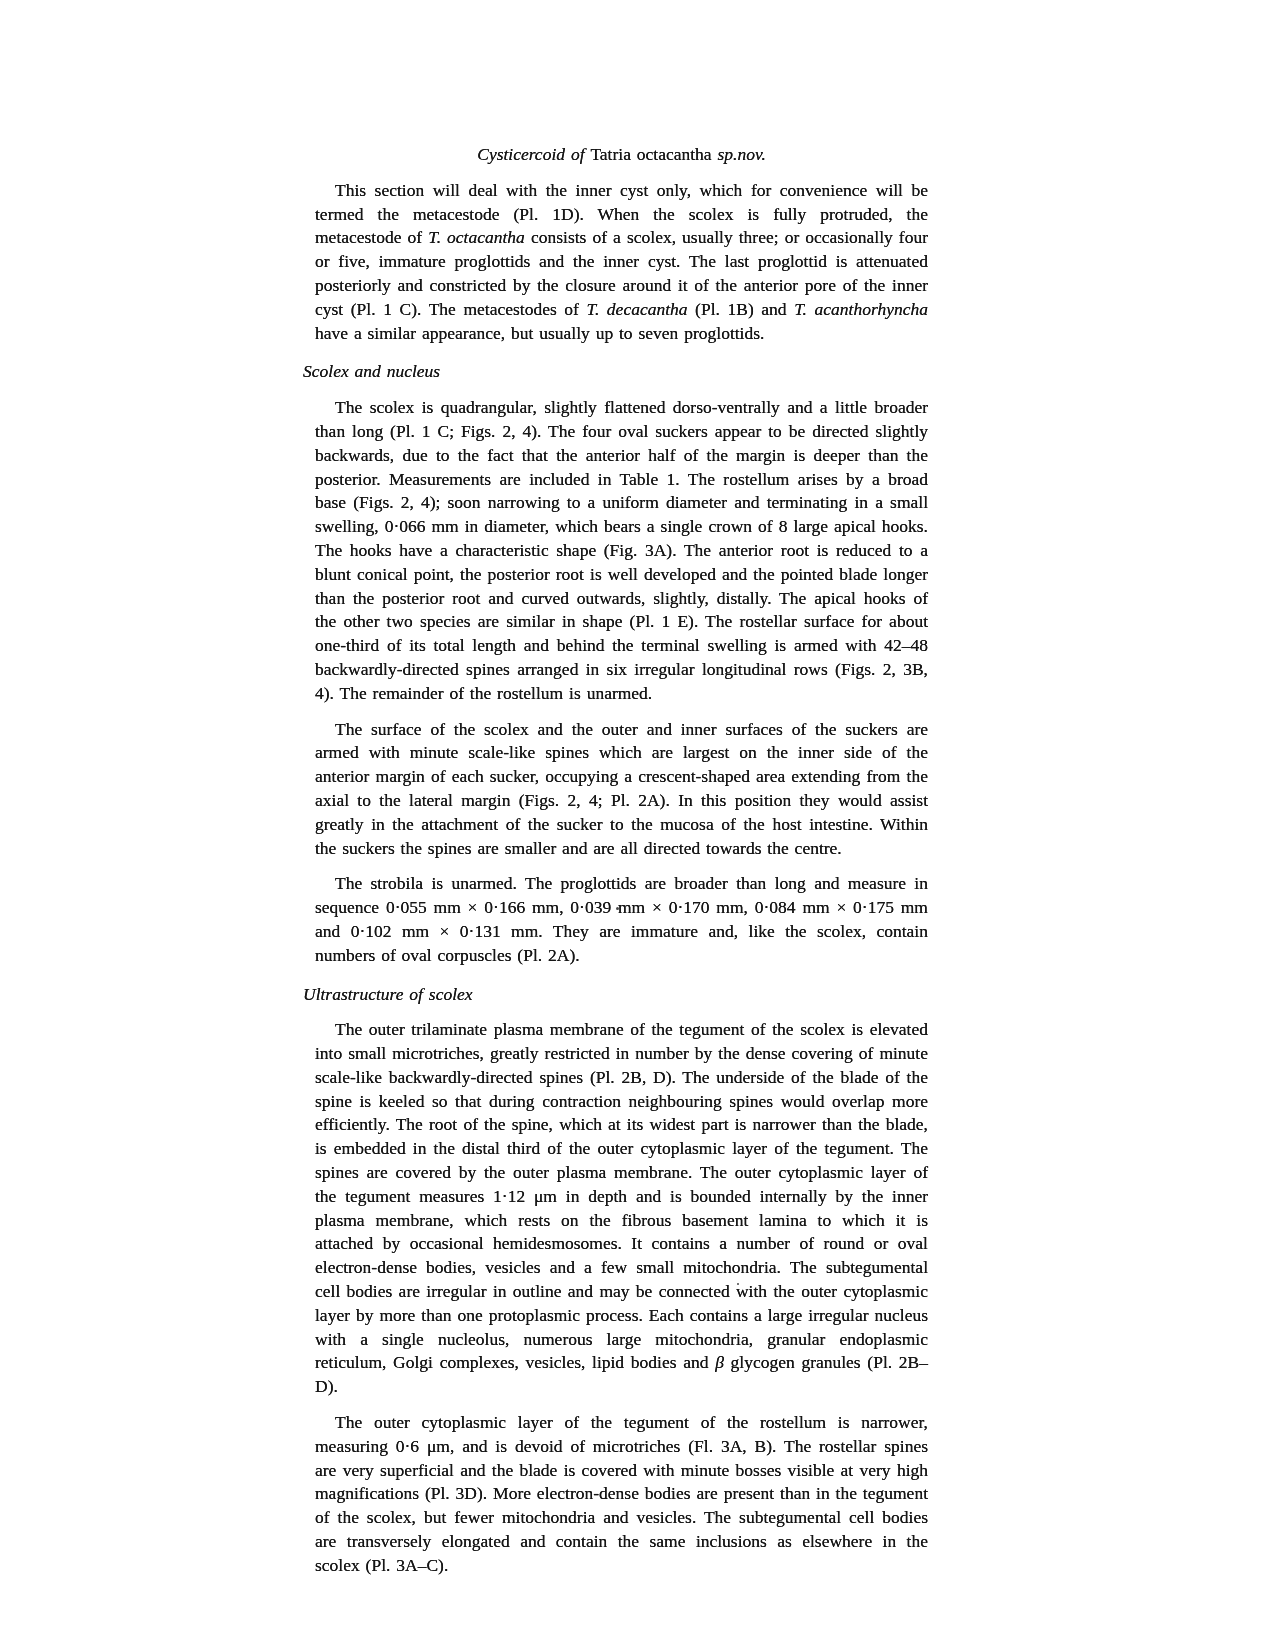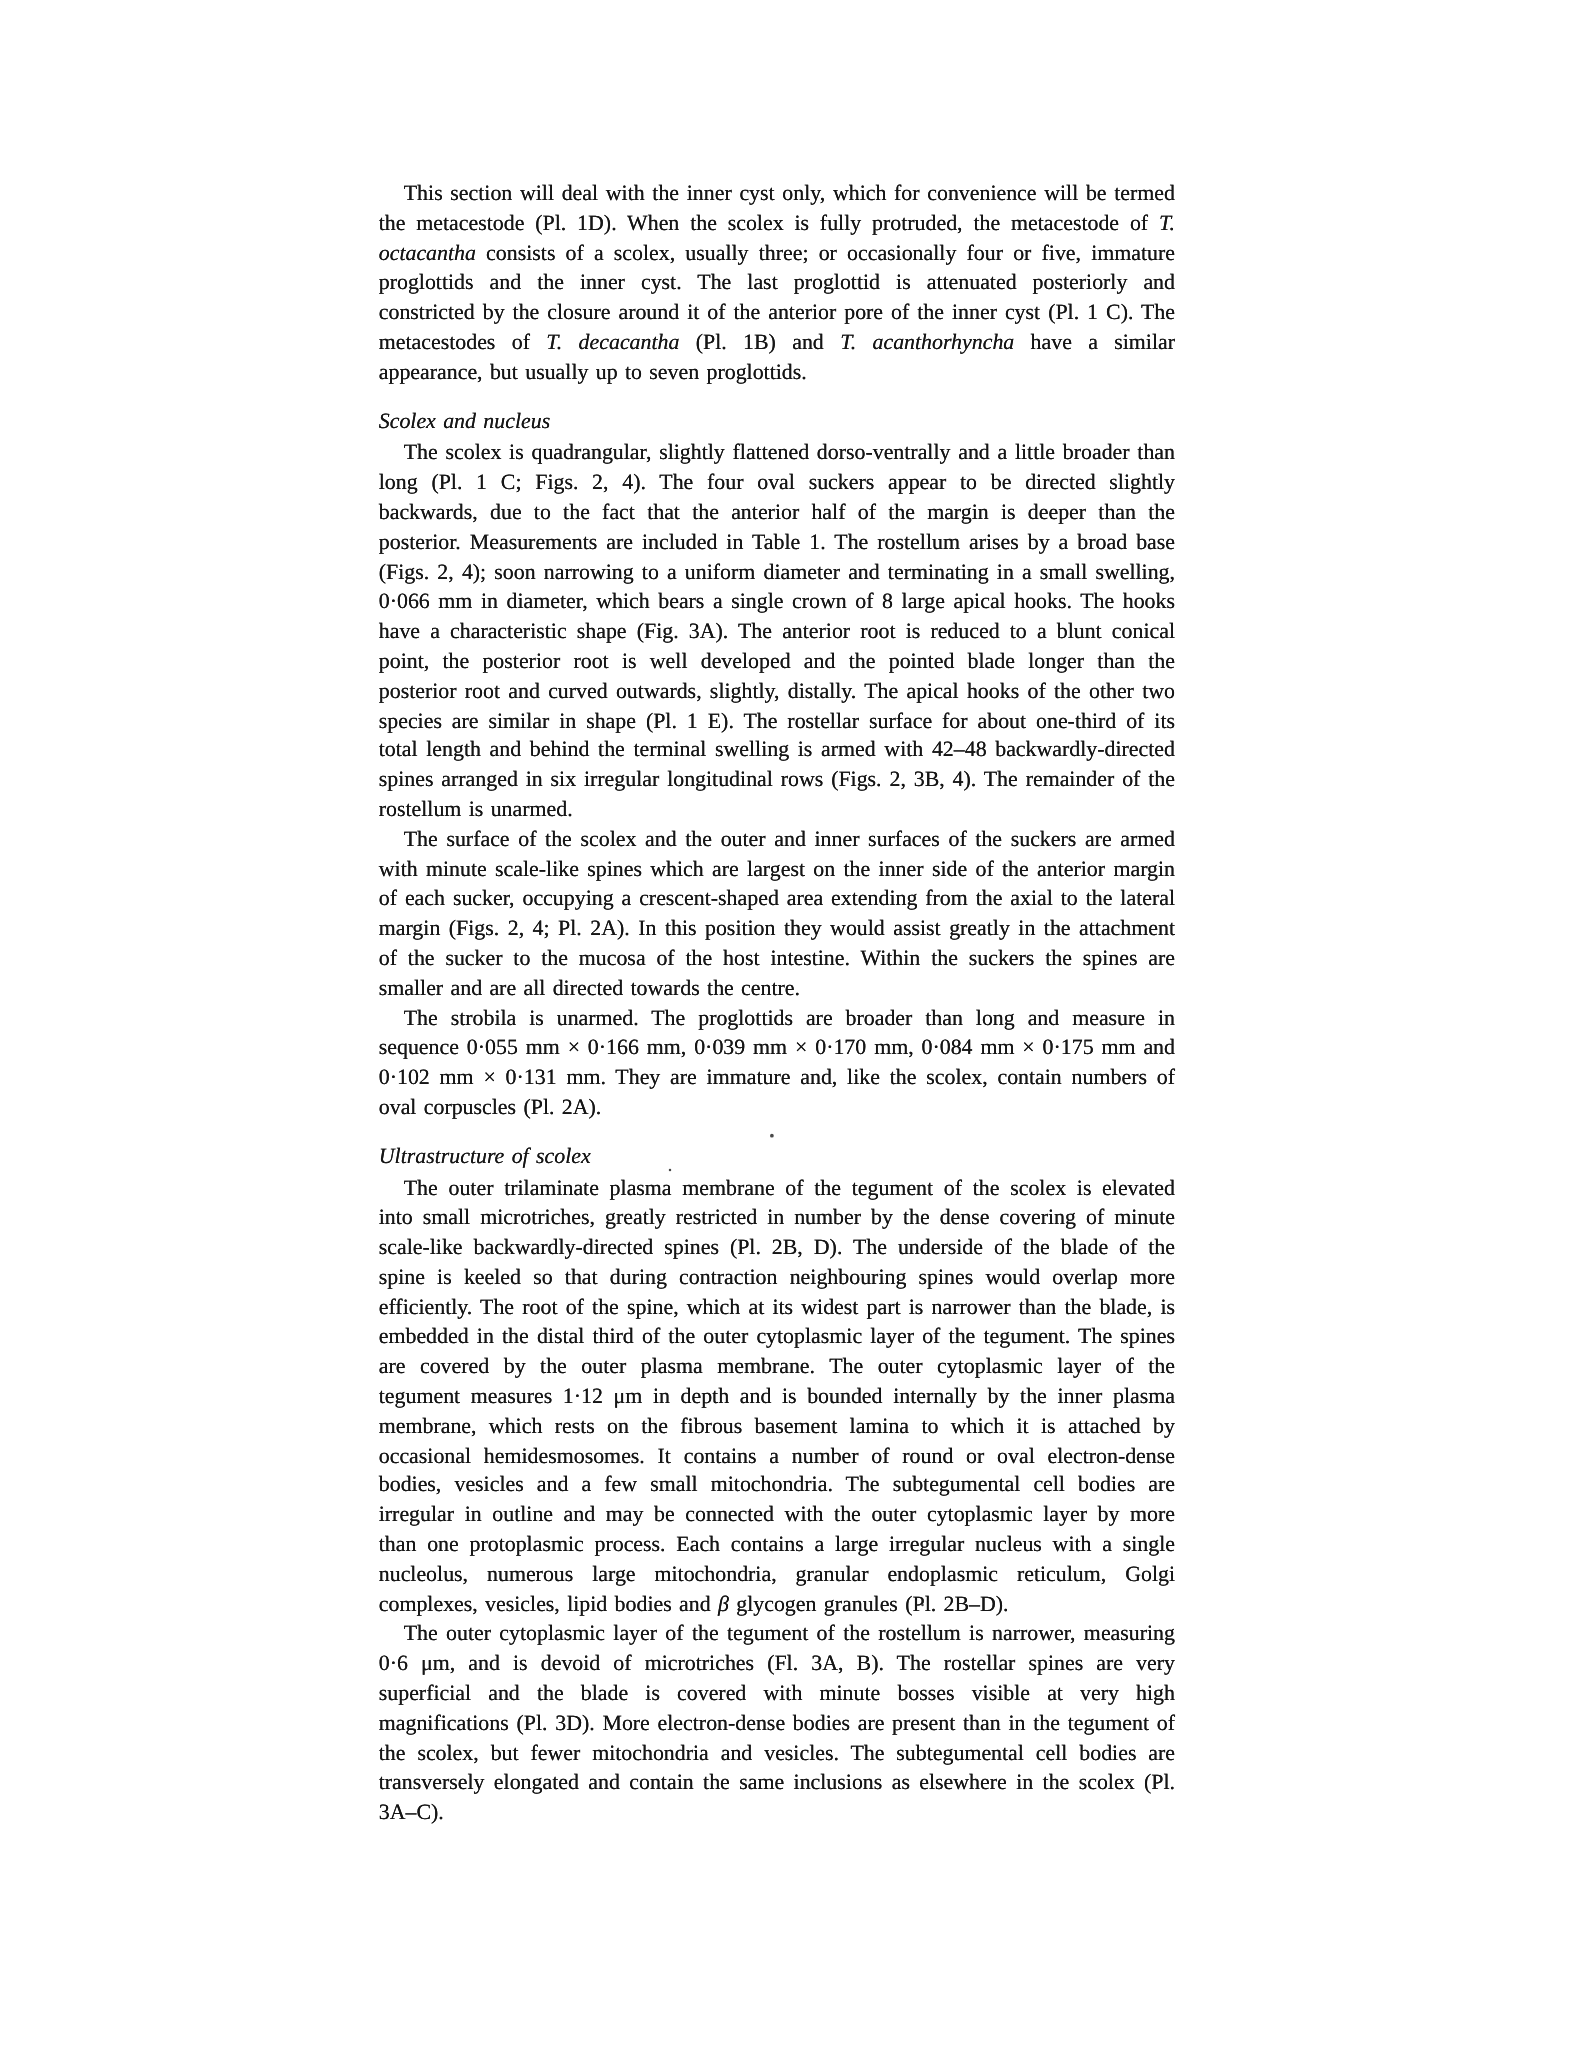--- a/index.html
+++ b/index.html
@@ -29,38 +29,39 @@
   }
   .doc-title {
     text-align: center;
     margin: 0 0 3px 0;
   }
   .doc-heading {
     font-style: italic;
     margin: 15px 0 2px 0;
   }
   p.doc-paragraph {
-    margin: 0;
+    margin: 12px;
     text-align: justify;
     text-indent: 20px;
   }
   .it { font-style: italic; }
   .speck {
     position: absolute;
     width: 3px;
     height: 3px;
     background: #4a4a4a;
     border-radius: 50%;
   }
 </style>
 </head>
 <body>
 
 <div class="page">
   <div class="column" id="doc-column">
+      <div class="doc-title"><span class="it">Cysticercoid of </span><span>Tatria octacantha </span><span class="it">sp.nov.</span></div>
       <p class="doc-paragraph"><span>This section will deal with the inner cyst only, which for convenience will be termed the metacestode (Pl. 1D). When the scolex is fully protruded, the metacestode of </span><span class="it">T. octacantha</span><span> consists of a scolex, usually three; or occasionally four or five, immature proglottids and the inner cyst. The last proglottid is attenuated posteriorly and constricted by the closure around it of the anterior pore of the inner cyst (Pl. 1 C). The metacestodes of </span><span class="it">T. decacantha</span><span> (Pl. 1B) and </span><span class="it">T. acanthorhyncha</span><span> have a similar appearance, but usually up to seven proglottids.</span></p>
       <div class="doc-heading"><span class="it">Scolex and nucleus</span></div>
       <p class="doc-paragraph"><span>The scolex is quadrangular, slightly flattened dorso-ventrally and a little broader than long (Pl. 1 C; Figs. 2, 4). The four oval suckers appear to be directed slightly backwards, due to the fact that the anterior half of the margin is deeper than the posterior. Measurements are included in Table 1. The rostellum arises by a broad base (Figs. 2, 4); soon narrowing to a uniform diameter and terminating in a small swelling, 0·066 mm in diameter, which bears a single crown of 8 large apical hooks. The hooks have a characteristic shape (Fig. 3A). The anterior root is reduced to a blunt conical point, the posterior root is well developed and the pointed blade longer than the posterior root and curved outwards, slightly, distally. The apical hooks of the other two species are similar in shape (Pl. 1 E). The rostellar surface for about one-third of its total length and behind the terminal swelling is armed with 42–48 backwardly-directed spines arranged in six irregular longitudinal rows (Figs. 2, 3B, 4). The remainder of the rostellum is unarmed.</span></p>
       <p class="doc-paragraph"><span>The surface of the scolex and the outer and inner surfaces of the suckers are armed with minute scale-like spines which are largest on the inner side of the anterior margin of each sucker, occupying a crescent-shaped area extending from the axial to the lateral margin (Figs. 2, 4; Pl. 2A). In this position they would assist greatly in the attachment of the sucker to the mucosa of the host intestine. Within the suckers the spines are smaller and are all directed towards the centre.</span></p>
       <p class="doc-paragraph"><span>The strobila is unarmed. The proglottids are broader than long and measure in sequence 0·055 mm × 0·166 mm, 0·039 mm × 0·170 mm, 0·084 mm × 0·175 mm and 0·102 mm × 0·131 mm. They are immature and, like the scolex, contain numbers of oval corpuscles (Pl. 2A).</span></p>
       <div class="doc-heading"><span class="it">Ultrastructure of scolex</span></div>
       <p class="doc-paragraph"><span>The outer trilaminate plasma membrane of the tegument of the scolex is elevated into small microtriches, greatly restricted in number by the dense covering of minute scale-like backwardly-directed spines (Pl. 2B, D). The underside of the blade of the spine is keeled so that during contraction neighbouring spines would overlap more efficiently. The root of the spine, which at its widest part is narrower than the blade, is embedded in the distal third of the outer cytoplasmic layer of the tegument. The spines are covered by the outer plasma membrane. The outer cytoplasmic layer of the tegument measures 1·12 μm in depth and is bounded internally by the inner plasma membrane, which rests on the fibrous basement lamina to which it is attached by occasional hemidesmosomes. It contains a number of round or oval electron-dense bodies, vesicles and a few small mitochondria. The subtegumental cell bodies are irregular in outline and may be connected with the outer cytoplasmic layer by more than one protoplasmic process. Each contains a large irregular nucleus with a single nucleolus, numerous large mitochondria, granular endoplasmic reticulum, Golgi complexes, vesicles, lipid bodies and </span><span class="it">β</span><span> glycogen granules (Pl. 2B–D).</span></p>
       <p class="doc-paragraph"><span>The outer cytoplasmic layer of the tegument of the rostellum is narrower, measuring 0·6 μm, and is devoid of microtriches (Fl. 3A, B). The rostellar spines are very superficial and the blade is covered with minute bosses visible at very high magnifications (Pl. 3D). More electron-dense bodies are present than in the tegument of the scolex, but fewer mitochondria and vesicles. The subtegumental cell bodies are transversely elongated and contain the same inclusions as elsewhere in the scolex (Pl. 3A–C).</span></p>
     </div>
 

